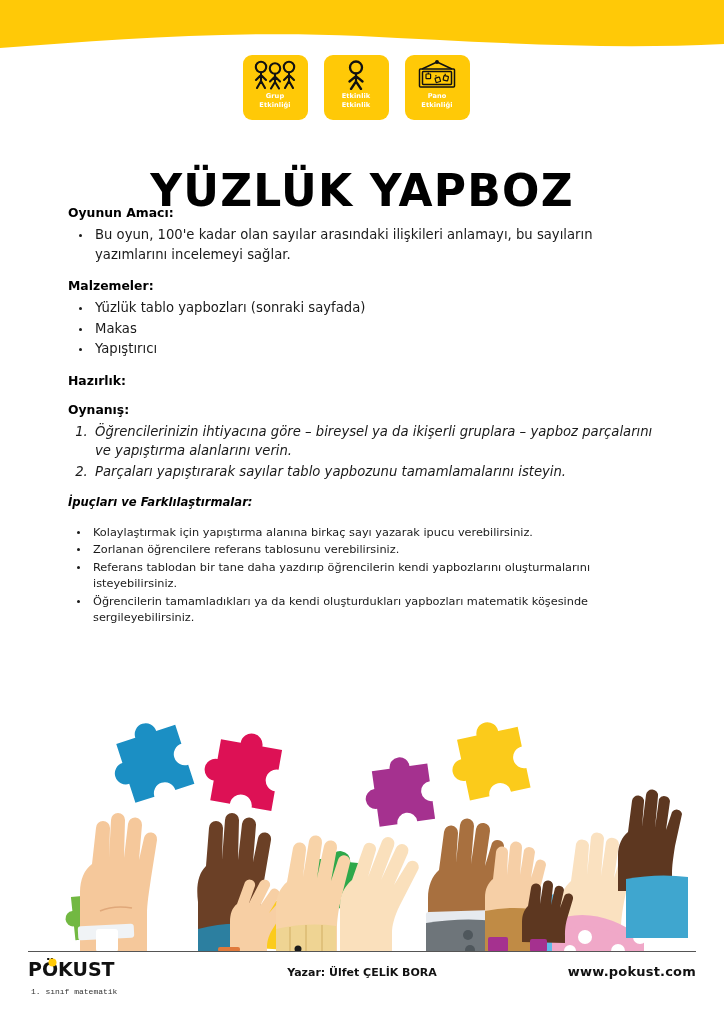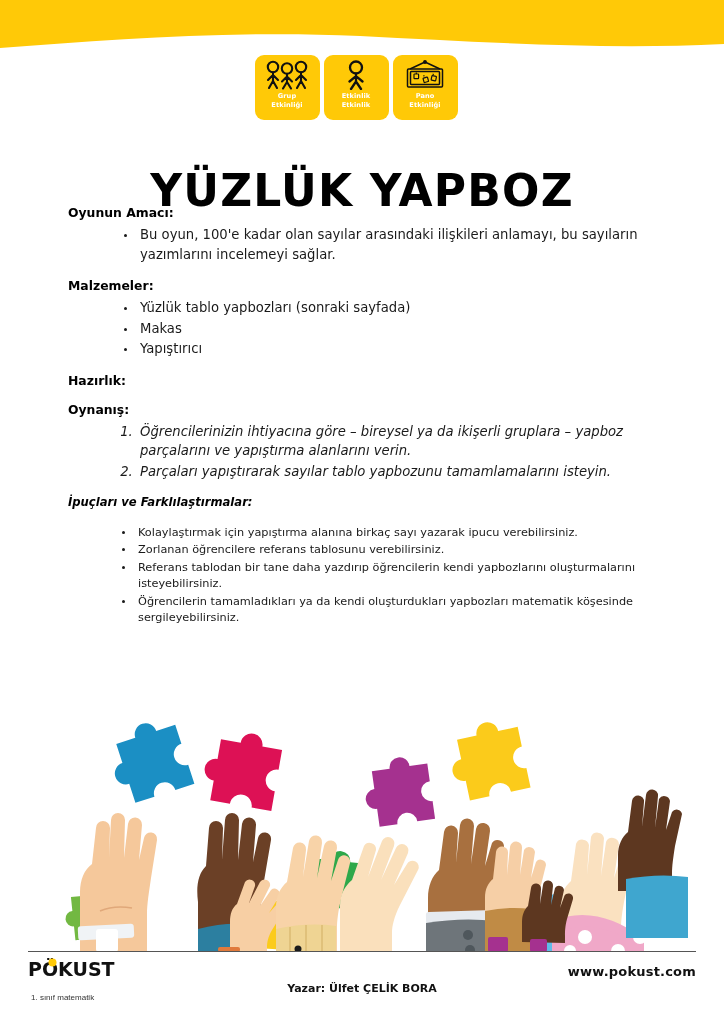--- a/index.html
+++ b/index.html
@@ -25,21 +25,21 @@
   }
 
   
   #badges {
     position: absolute;
     top: 55px;
     left: 0;
     width: 712px;
     display: flex;
     justify-content: center;
-    gap: 4px;
+    gap: 16px;
   }
   .badge {
     width: 65px;
     height: 65px;
     border-radius: 9px;
     background: #FFC907;
     display: flex;
     flex-direction: column;
     align-items: center;
     justify-content: flex-start;
@@ -99,21 +99,20 @@
     margin: 0;
     padding-left: 24px;
   }
   ul.bullets { list-style: disc; }
   ol.numbers { list-style: decimal; font-style: italic; }
   ul.bullets li, ol.numbers li {
     font-size: 13.2px;
     line-height: 19.5px;
     margin-bottom: 1px;
     padding-left: 3px;
-    margin-left: 45px;
   }
   .section.tips ul.bullets li {
     font-size: 11.3px;
     line-height: 16.4px;
   }
   .section.tips ul.bullets { padding-left: 22px; }
   ul.bullets li::marker { font-size: 10px; }
 
   
   #illustration {
@@ -140,27 +139,27 @@
     width: 668px;
     height: 50px;
   }
   #logo-block {
     position: absolute;
     left: 0; top: 2px;
   }
   #logo-sub {
     font-size: 8px;
     color: #333333;
-    margin-top: 7px;
+    margin-top: 1px;
     margin-left: 3px;
-    font-family: Liberation Sans, sans-serif;
+    font-family: Liberation Mono, monospace;
   }
   #footer-author {
     position: absolute;
-    left: 0; top: 26px;
+    left: 0; top: 10px;
     width: 668px;
     text-align: center;
     font-size: 11px;
     font-weight: bold;
     color: #111111;
   }
   #footer-site {
     position: absolute;
     right: 0; top: 8px;
     font-size: 13px;

